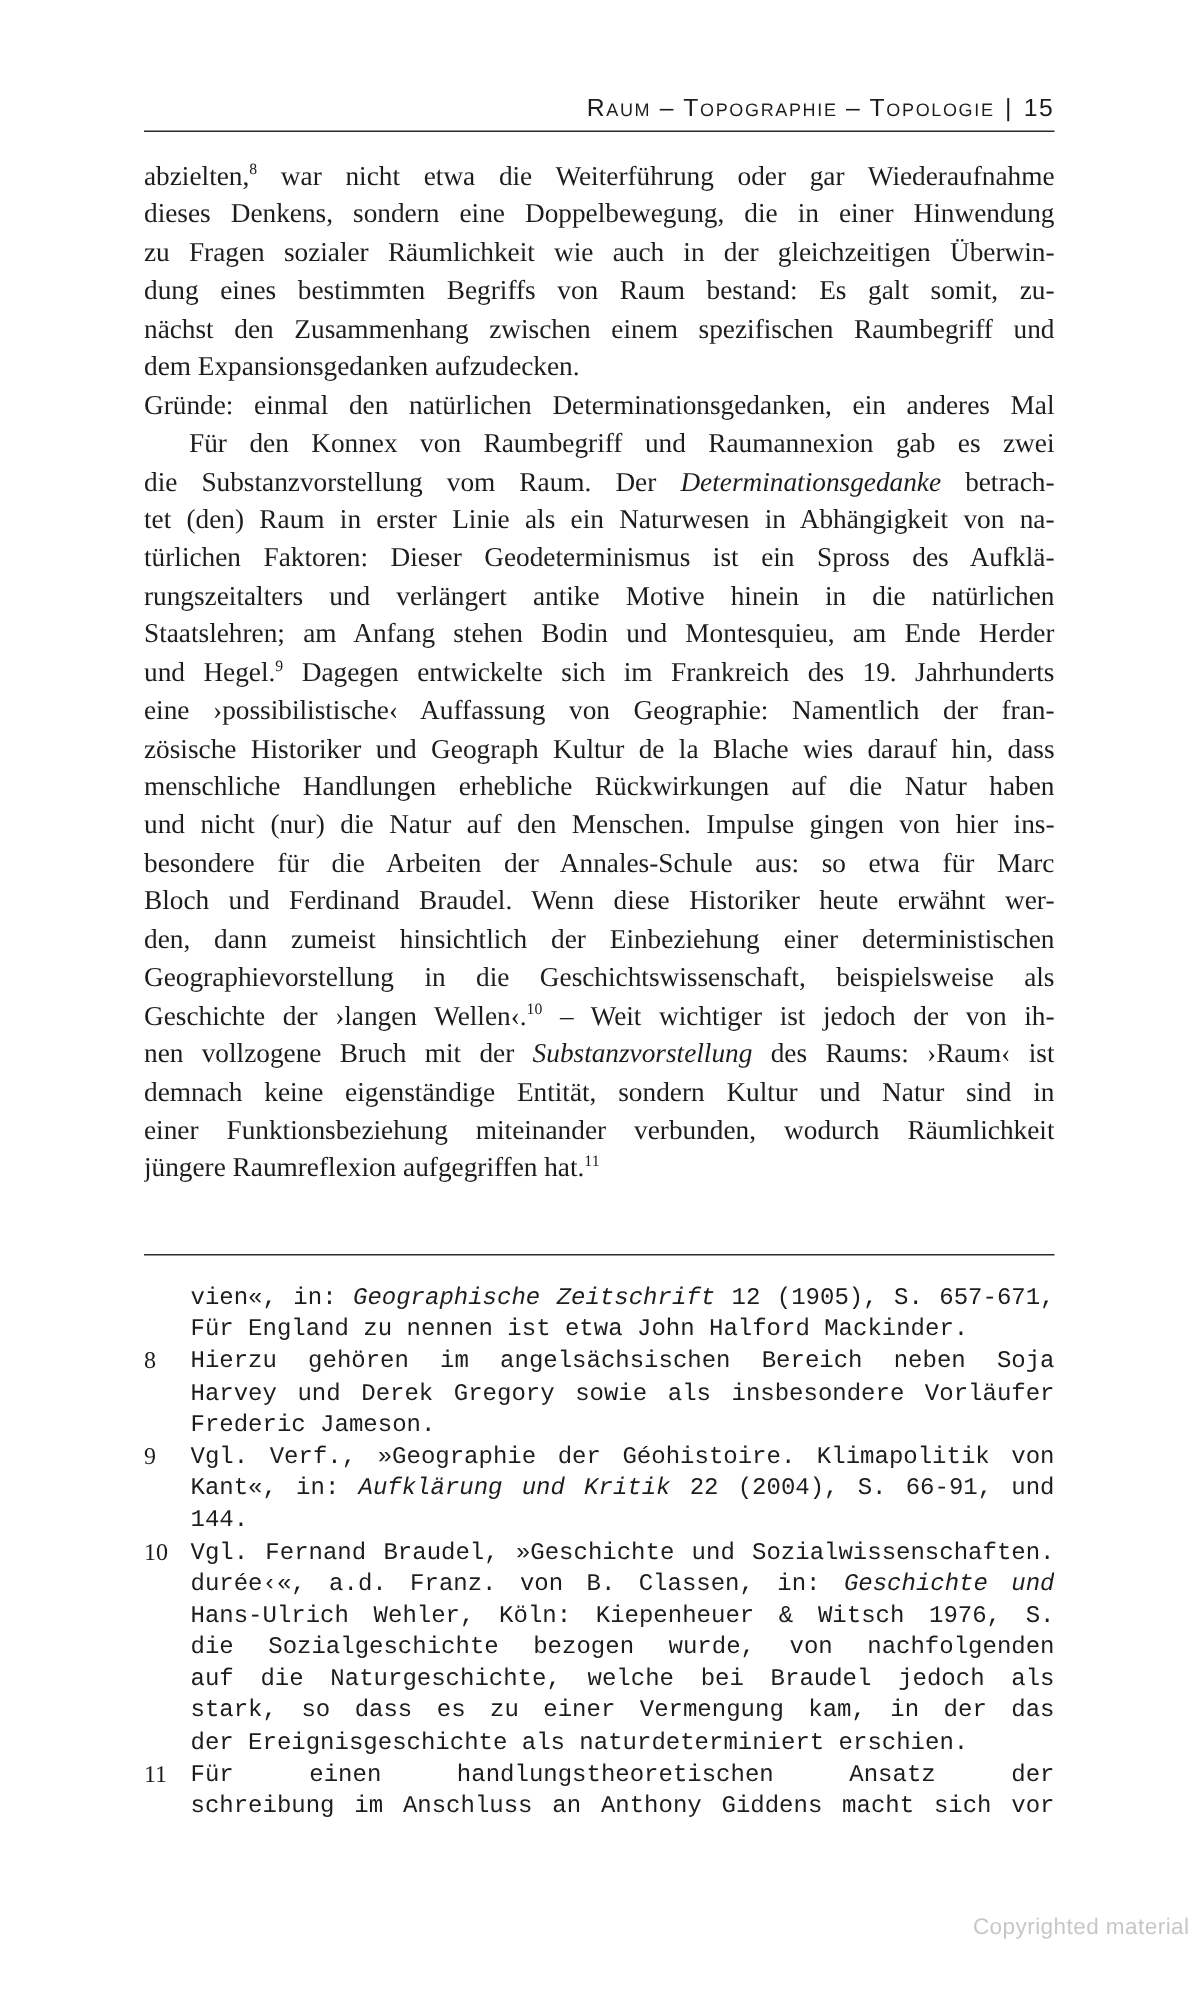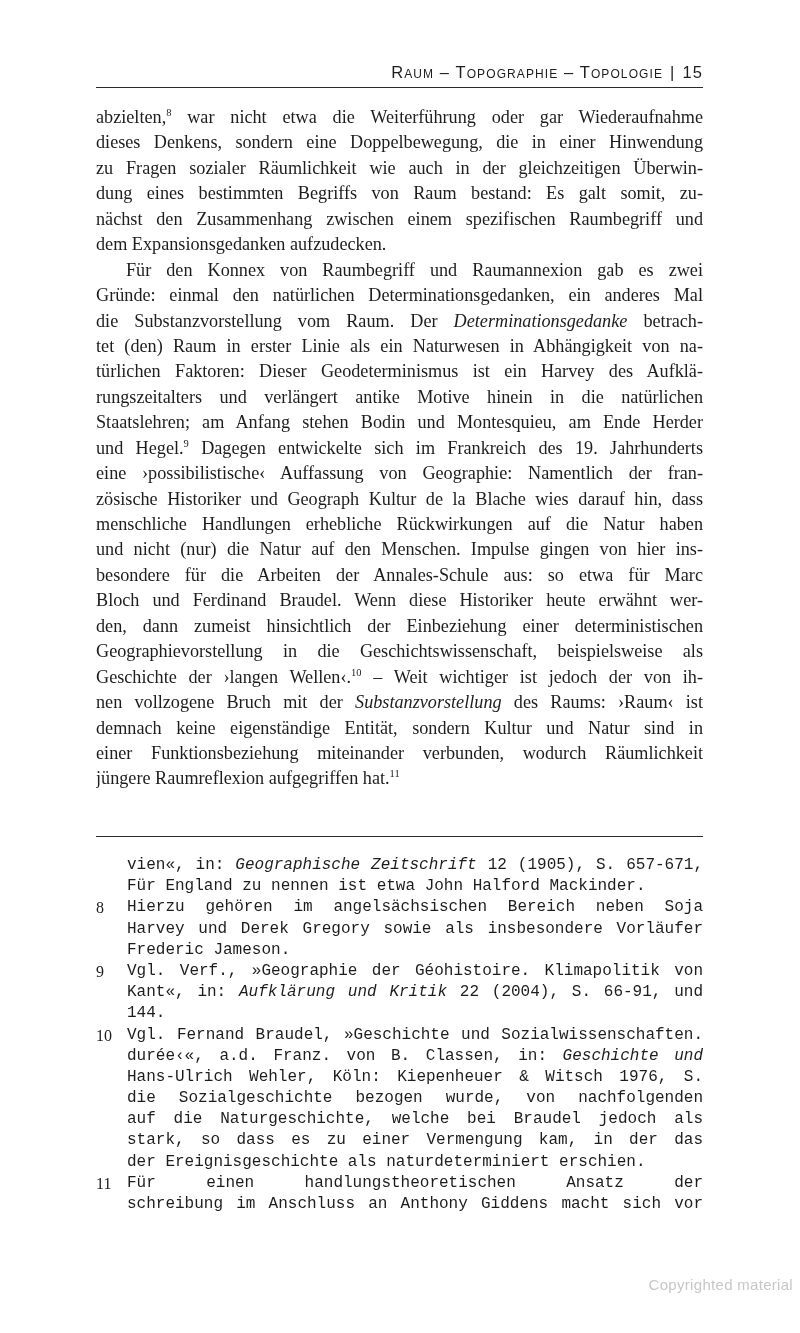--- a/index.html
+++ b/index.html
@@ -81,25 +81,25 @@
   <div class="bodytext">
       <div>
         <div class="line">abzielten,<sup class="fnref">8</sup> war nicht etwa die Weiterführung oder gar Wiederaufnahme</div>
         <div class="line">dieses Denkens, sondern eine Doppelbewegung, die in einer Hinwendung</div>
         <div class="line">zu Fragen sozialer Räumlichkeit wie auch in der gleichzeitigen Überwin-</div>
         <div class="line">dung eines bestimmten Begriffs von Raum bestand: Es galt somit, zu-</div>
         <div class="line">nächst den Zusammenhang zwischen einem spezifischen Raumbegriff und</div>
         <div class="line last">dem Expansionsgedanken aufzudecken.</div>
       </div>
       <div>
+        <div class="line">Gründe: einmal den natürlichen Determinationsgedanken, ein anderes Mal</div>
         <div class="line indent">Für den Konnex von Raumbegriff und Raumannexion gab es zwei</div>
-        <div class="line">Gründe: einmal den natürlichen Determinationsgedanken, ein anderes Mal</div>
         <div class="line">die Substanzvorstellung vom Raum. Der <i>Determinationsgedanke</i> betrach-</div>
         <div class="line">tet (den) Raum in erster Linie als ein Naturwesen in Abhängigkeit von na-</div>
-        <div class="line">türlichen Faktoren: Dieser Geodeterminismus ist ein Harvey des Aufklä-</div>
+        <div class="line">türlichen Faktoren: Dieser Geodeterminismus ist ein Spross des Aufklä-</div>
         <div class="line">rungszeitalters und verlängert antike Motive hinein in die natürlichen</div>
         <div class="line">Staatslehren; am Anfang stehen Bodin und Montesquieu, am Ende Herder</div>
         <div class="line">und Hegel.<sup class="fnref">9</sup> Dagegen entwickelte sich im Frankreich des 19. Jahrhunderts</div>
         <div class="line">eine ›possibilistische‹ Auffassung von Geographie: Namentlich der fran-</div>
         <div class="line">zösische Historiker und Geograph Kultur de la Blache wies darauf hin, dass</div>
         <div class="line">menschliche Handlungen erhebliche Rückwirkungen auf die Natur haben</div>
         <div class="line">und nicht (nur) die Natur auf den Menschen. Impulse gingen von hier ins-</div>
         <div class="line">besondere für die Arbeiten der Annales-Schule aus: so etwa für Marc</div>
         <div class="line">Bloch und Ferdinand Braudel. Wenn diese Historiker heute erwähnt wer-</div>
         <div class="line">den, dann zumeist hinsichtlich der Einbeziehung einer deterministischen</div>

